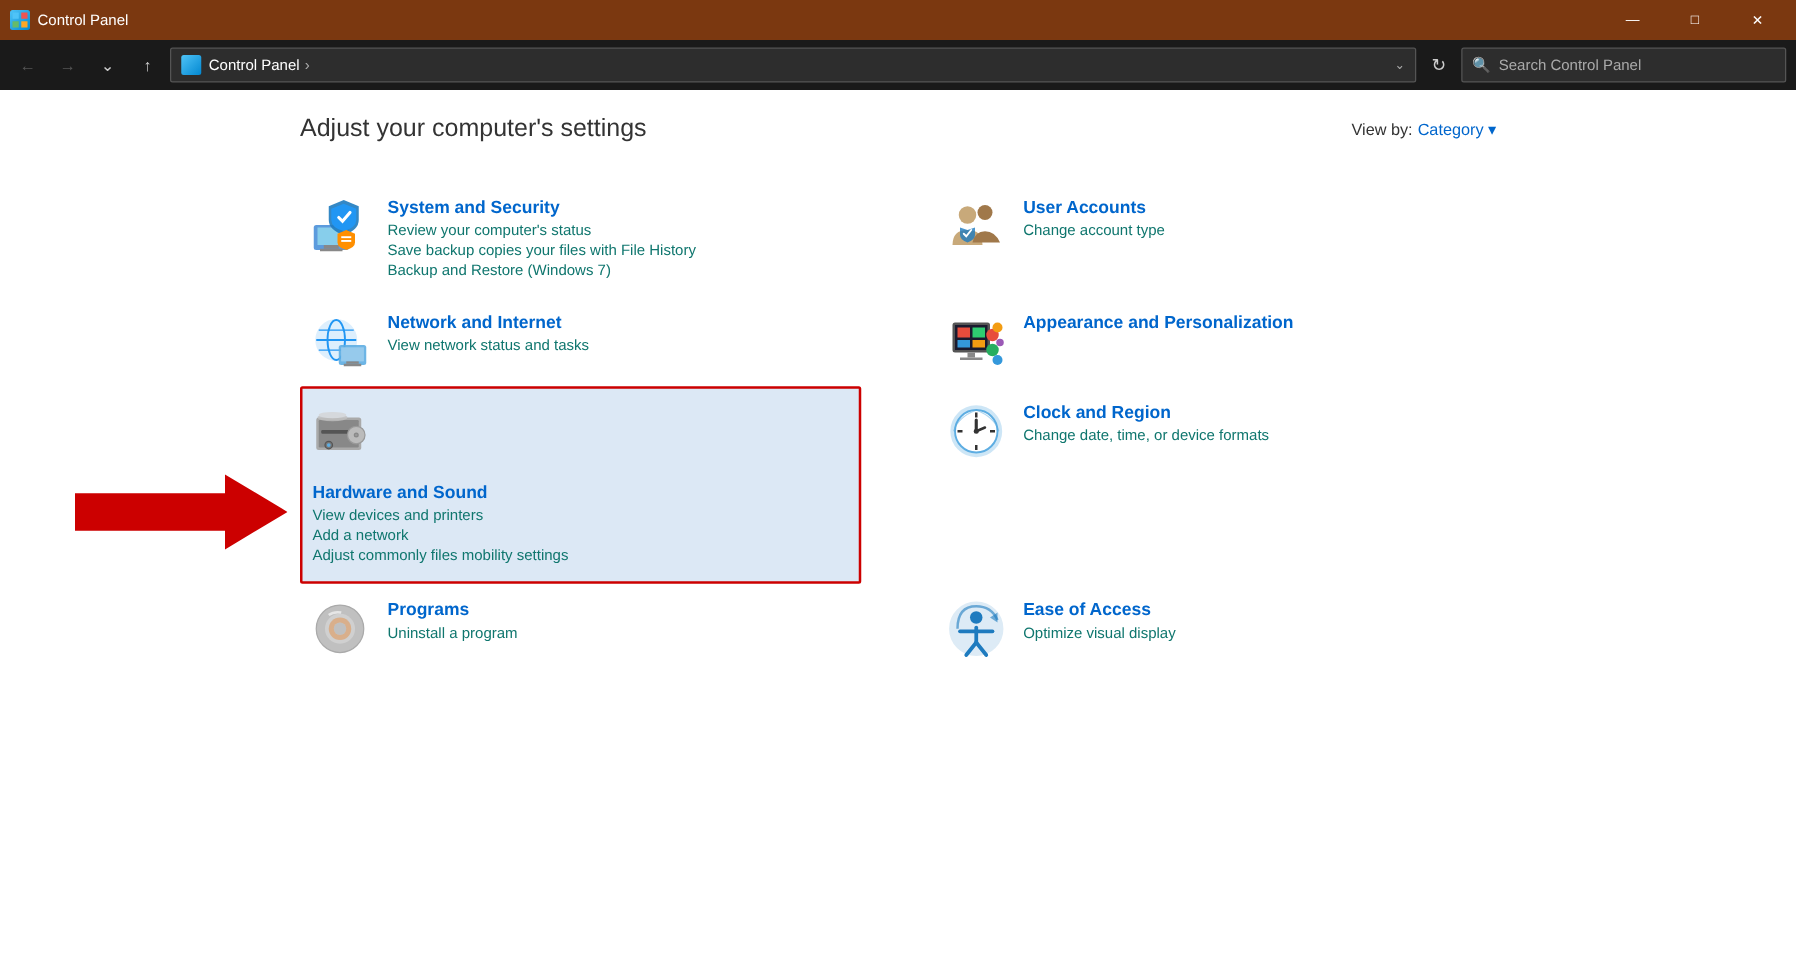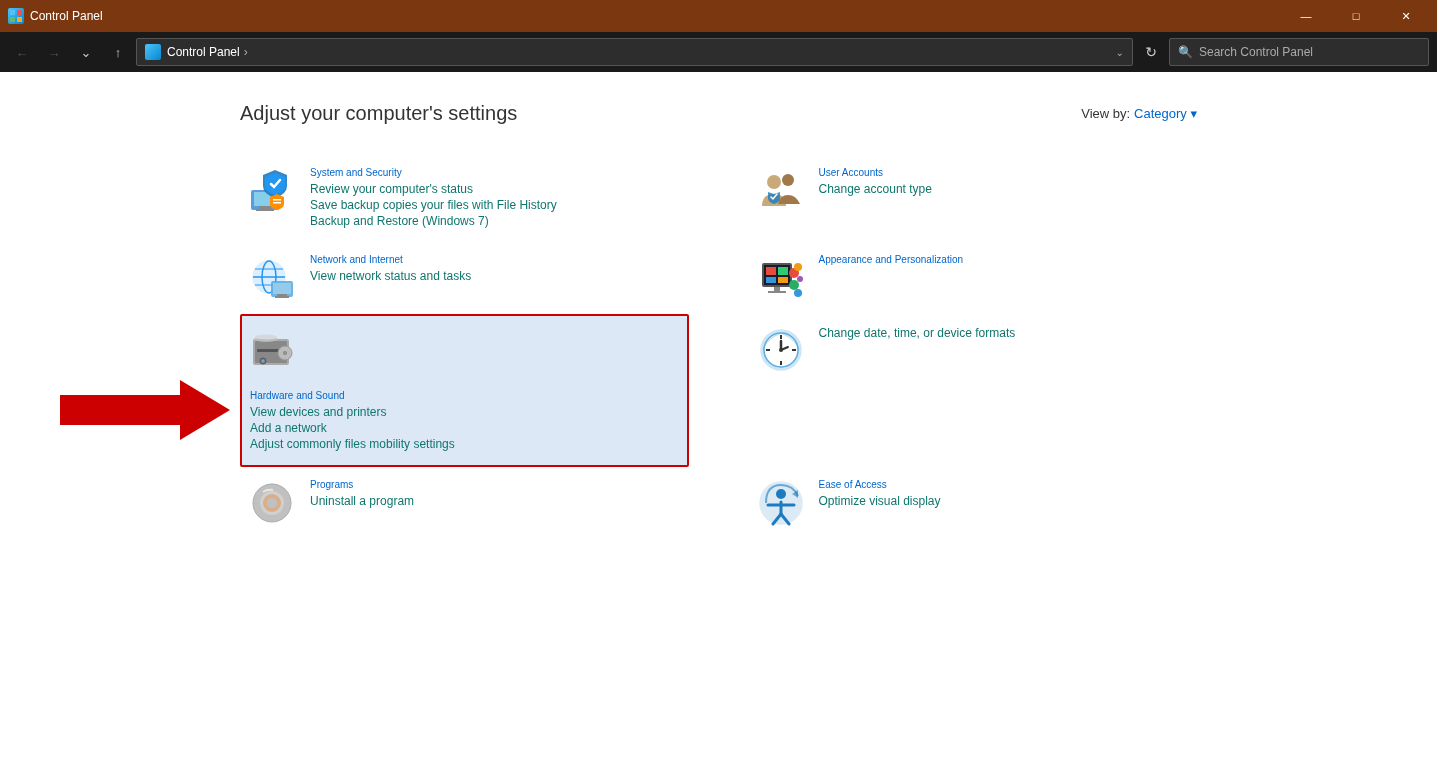--- a/index.html
+++ b/index.html
@@ -98,21 +98,21 @@
     }
     .search-icon-wrap {
       margin-right: 6px;
       color: #aaa;
       font-size: 12px;
     }
 
     
     .main {
       background: #fff;
-      padding: 30px 240px;
+      padding: 20px 240px;
       height: calc(766px - 32px - 40px);
       overflow-y: auto;
       position: relative;
     }
 
     .page-header {
       display: flex;
       justify-content: space-between;
       align-items: center;
       margin-bottom: 30px;
@@ -160,23 +160,23 @@
     }
 
     .category-icon {
       width: 48px; height: 48px;
       flex-shrink: 0;
       display: flex; align-items: center; justify-content: center;
     }
 
     .category-text { flex: 1; }
     .category-title {
-      font-size: 10px;
+      font-size: 14px;
       color: #0066cc;
-      font-weight: 400;
+      font-weight: 700;
       margin-bottom: 4px;
       cursor: pointer;
     }
     .category-link {
       font-size: 12px;
       color: #0f766e;
       display: block;
       margin-bottom: 2px;
       cursor: pointer;
     }
@@ -385,20 +385,21 @@
 
           <line x1="23" y1="23" x2="23" y2="14" stroke="#333" stroke-width="2.5" stroke-linecap="round"></line>
 
           <line x1="23" y1="23" x2="30" y2="20" stroke="#333" stroke-width="2" stroke-linecap="round"></line>
           <circle cx="23" cy="23" r="2" fill="#333"></circle>
 
           <path d="M5,23 Q8,12 23,6 Q38,12 41,23" fill="none" stroke="#5dade2" stroke-width="1" opacity="0.5"></path>
         </svg>
       </div>
       <div class="category-text">
+        <div class="category-title">Clock and Region</div>
         <a class="category-link">Change date, time, or device formats</a>
       </div>
     </div>
 
     <div class="category-item">
       <div class="category-icon">
         <svg width="46" height="46" viewBox="0 0 46 46">
 
           <circle cx="23" cy="23" r="19" fill="#c0c0c0" stroke="#aaa" stroke-width="1"></circle>
           <circle cx="23" cy="23" r="12" fill="#d0d0d0"></circle>

